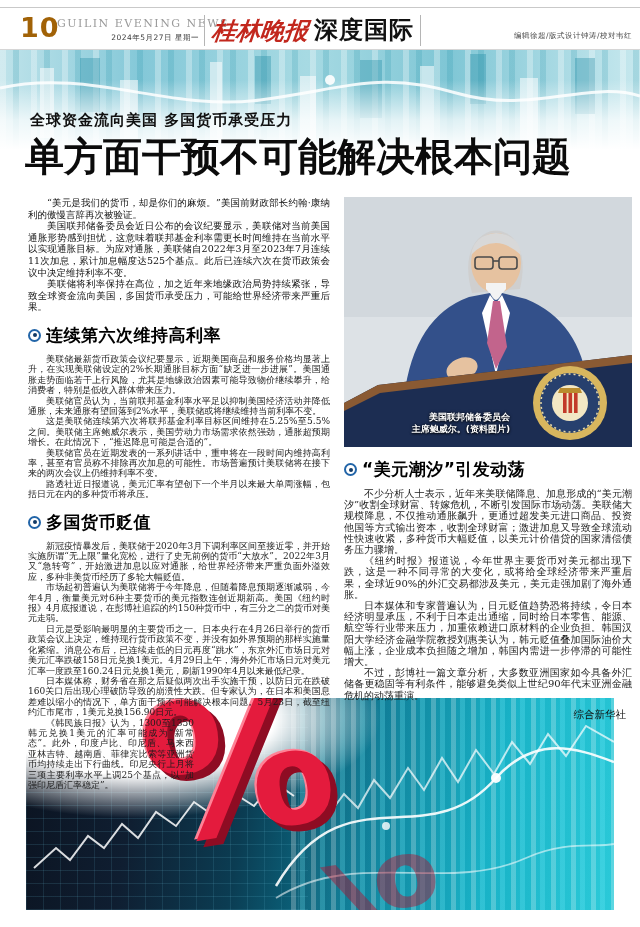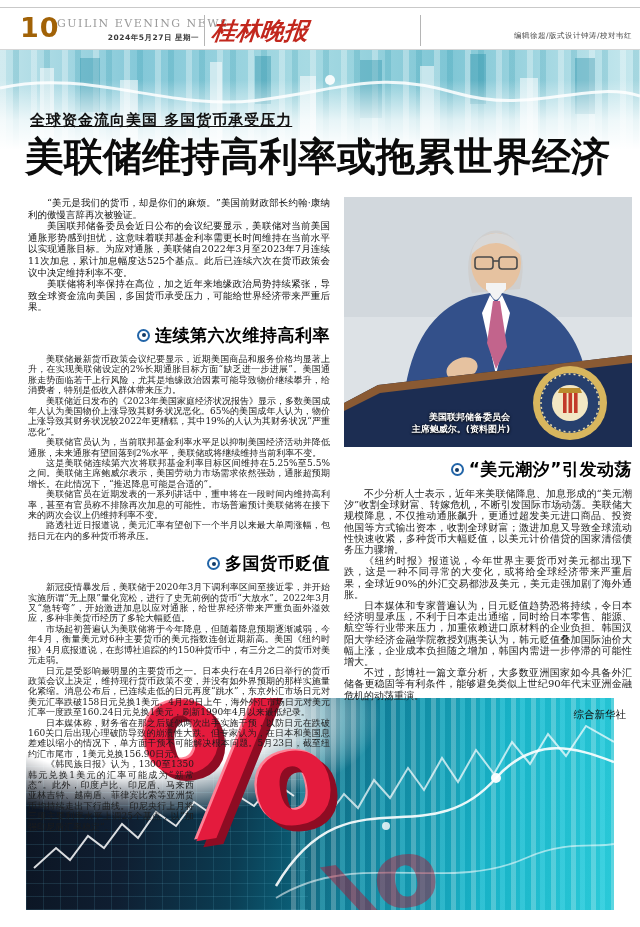--- a/index.html
+++ b/index.html
@@ -8,49 +8,49 @@
     position:relative; width:640px; height:927px; margin:0 auto;
     background:#ffffff; overflow:hidden;
     font-family:"DejaVu Sans", sans-serif; color:#1a1a1a;
   }
   
   .hairline-top { position:absolute; left:0; right:0; top:7px; height:1px; background:#c9c9c9; }
   .hairline-head { position:absolute; left:0; right:0; top:49px; height:1px; background:#d6d6d6; }
   .page-number { position:absolute; left:20px; top:12px; font-size:27px; font-weight:bold; color:#a16207; letter-spacing:1px; }
   .masthead-block { position:absolute; left:57px; top:17px; width:142px; text-align:center; }
   .masthead { font-family:"DejaVu Serif", serif; font-size:11px; color:#9a9a9a; letter-spacing:1.5px; white-space:nowrap; }
-  .dateline { font-size:7.5px; font-weight:bold; color:#3a3a3a; text-align:right; margin-top:3px; letter-spacing:0.5px; }
+  .dateline { font-size:7.5px; font-weight:normal; color:#3a3a3a; text-align:right; margin-top:3px; letter-spacing:0.5px; }
   .vdiv { position:absolute; top:15px; width:1px; height:31px; background:#b5b5b5; }
   .vdiv1 { left:204px; } .vdiv2 { left:420px; }
   .paper-logo { position:absolute; left:212px; top:15px; font-family:"DejaVu Serif", serif;
     font-size:24px; font-weight:bold; font-style:italic; color:#c2271d; transform:skewX(-6deg); white-space:nowrap; }
   .section-name { position:absolute; left:314px; top:14px; font-size:24px; font-weight:900; color:#111; letter-spacing:1px; white-space:nowrap; }
   .credits { position:absolute; right:8px; top:31px; font-size:7.5px; color:#4c4c4c; letter-spacing:0.5px;text-align:center; }
   
   .banner { position:absolute; left:0; right:0; top:50px; height:100px; overflow:hidden;
     background:
       repeating-linear-gradient(90deg, rgba(255,255,255,0.30) 0 6px, rgba(255,255,255,0) 6px 13px,
         rgba(34,146,168,0.20) 13px 19px, rgba(255,255,255,0) 19px 31px),
       linear-gradient(90deg,#bfe3ea 0%, #84c8d8 22%, #a7dae3 48%, #7fc6d5 70%, #c7e8ee 100%);
   }
   .banner::after { content:""; position:absolute; inset:0;
     background:linear-gradient(to bottom, rgba(255,255,255,0) 30%, rgba(255,255,255,0.75) 70%, #ffffff 100%); }
   .banner svg { position:absolute; inset:0; }
   
-  .kicker { position:absolute; left:30px; top:111px; font-size:15px; font-weight:bold; color:#101010; letter-spacing:1px; z-index:4;text-decoration:underline; }
+  .kicker { position:absolute; left:30px; top:111px; font-size:15px; font-weight:bold; color:#101010; letter-spacing:1px; z-index:4; }
   .headline { position:absolute; left:25px; top:130px; width:592px; font-size:39px; font-weight:900;
     color:#0b0b0b; letter-spacing:0px; white-space:nowrap; z-index:4; transform:scaleX(1.0); }
   
   .col { position:absolute; top:197px; z-index:5; font-family:"DejaVu Serif", serif; }
   .col-left { left:28px; width:302px; }
   .col-right { left:344px; width:288px; }
   p.body { font-size:9px; line-height:10.4px; text-align:justify; text-indent:2em; color:#1c1c1c; }
   .col-right p.body { font-size:10px; line-height:11.2px; }
   p.lead { font-size:9.5px; line-height:11.6px; font-weight:normal; text-align:justify; text-indent:2em; color:#111; }
-  .sec-head { display:flex; align-items:center; gap:5px; margin:11px 0 7px 0; font-family:"DejaVu Sans", sans-serif;justify-content:flex-end; }
+  .sec-head { display:flex; align-items:center; gap:5px; margin:11px 0 7px 0; font-family:"DejaVu Sans", sans-serif; }
   .sec-head .title { font-size:17px; font-weight:900; color:#000; letter-spacing:0.5px; }
   .bullet { width:13px; height:13px; border:2.5px solid #2265a8; border-radius:50%; position:relative; flex:0 0 auto; }
   .bullet::after { content:""; position:absolute; left:50%; top:50%; width:4px; height:4px; margin:-2px 0 0 -2px;
     border-radius:50%; background:#123a66; }
   p.narrow { width:166px; }
   .byline { text-align:right; font-family:"DejaVu Sans", sans-serif; font-size:10.5px; font-weight:normal; color:#111; margin-top:7px; padding-right:6px; }
   
   .photo { position:relative; width:288px; height:250px; margin-bottom:10px; background:linear-gradient(to bottom,#d3d9de,#e9ebed 55%,#dfe2e5); overflow:hidden; }
   .photo svg { position:absolute; inset:0; }
   .photo-caption { position:absolute; left:6px; bottom:12px; width:160px; text-align:right; z-index:2;
@@ -81,20 +81,21 @@
 <div class="page">
 
   <div class="hairline-top"></div>
   <div class="page-number">10</div>
   <div class="masthead-block">
     <div class="masthead">GUILIN EVENING NEWS</div>
     <div class="dateline">2024年5月27日  星期一</div>
   </div>
   <div class="vdiv vdiv1"></div>
   <div class="paper-logo">桂林晚报</div>
+  <div class="section-name">深度国际</div>
   <div class="vdiv vdiv2"></div>
   <div class="credits">编辑徐超/版式设计钟涛/校对韦红</div>
   <div class="hairline-head"></div>
 
   <div class="banner">
     <svg viewBox="0 0 640 100" preserveAspectRatio="none">
       <g opacity="0.55" fill="#ffffff">
         <rect x="40" y="18" width="14" height="70"></rect>
           <rect x="120" y="30" width="18" height="60"></rect>
         <rect x="210" y="12" width="12" height="78"></rect>
@@ -108,33 +109,32 @@
         <rect x="360" y="10" width="22" height="58"></rect>
           <rect x="470" y="4" width="16" height="50"></rect>
         <rect x="575" y="8" width="20" height="56"></rect>
       </g>
       <path d="M0,38 C90,18 170,62 260,50 C350,38 380,20 460,44 C530,64 590,30 640,46" fill="none" stroke="#ffffff" stroke-width="3" opacity="0.85"></path>
       <circle cx="330" cy="30" r="5" fill="#ffffff" opacity="0.9"></circle>
     </svg>
   </div>
 
   <div class="kicker">全球资金流向美国  多国货币承受压力</div>
-  <h1 class="headline">美联储维持高利率或拖累世界经济</h1>
+  <h1 class="headline">单方面干预不可能解决根本问题</h1>
 
   <div class="col col-left">
     <p class="lead">“美元是我们的货币，却是你们的麻烦。”美国前财政部长约翰·康纳利的傲慢言辞再次被验证。</p>
     <p class="lead">美国联邦储备委员会近日公布的会议纪要显示，美联储对当前美国通胀形势感到担忧，这意味着联邦基金利率需更长时间维持在当前水平以实现通胀目标。为应对通胀，美联储自2022年3月至2023年7月连续11次加息，累计加息幅度达525个基点。此后已连续六次在货币政策会议中决定维持利率不变。</p>
     <p class="lead">美联储将利率保持在高位，加之近年来地缘政治局势持续紧张，导致全球资金流向美国，多国货币承受压力，可能给世界经济带来严重后果。</p>
 
     <div class="sec-head">
       <span class="bullet"></span>
       <span class="title">连续第六次维持高利率</span>
     </div>
     <p class="body">美联储最新货币政策会议纪要显示，近期美国商品和服务价格均显著上升，在实现美联储设定的2%长期通胀目标方面“缺乏进一步进展”。美国通胀走势面临若干上行风险，尤其是地缘政治因素可能导致物价继续攀升，给消费者，特别是低收入群体带来压力。</p>
-    <p class="body">美联储近日发布的《2023年美国家庭经济状况报告》显示，多数美国成年人认为美国物价上涨导致其财务状况恶化。65%的美国成年人认为，物价上涨导致其财务状况较2022年更糟糕，其中19%的人认为其财务状况“严重恶化”。</p>
     <p class="body">美联储官员认为，当前联邦基金利率水平足以抑制美国经济活动并降低通胀，未来通胀有望回落到2%水平，美联储或将继续维持当前利率不变。</p>
     <p class="body">这是美联储连续第六次将联邦基金利率目标区间维持在5.25%至5.5%之间。美联储主席鲍威尔表示，美国劳动力市场需求依然强劲，通胀超预期增长。在此情况下，“推迟降息可能是合适的”。</p>
     <p class="body">美联储官员在近期发表的一系列讲话中，重申将在一段时间内维持高利率，甚至有官员称不排除再次加息的可能性。市场普遍预计美联储将在接下来的两次会议上仍维持利率不变。</p>
     <p class="body">路透社近日报道说，美元汇率有望创下一个半月以来最大单周涨幅，包括日元在内的多种货币将承压。</p>
 
     <div class="sec-head">
       <span class="bullet"></span>
       <span class="title">多国货币贬值</span>
     </div>
     <p class="body">新冠疫情暴发后，美联储于2020年3月下调利率区间至接近零，并开始实施所谓“无上限”量化宽松，进行了史无前例的货币“大放水”。2022年3月又“急转弯”，开始激进加息以应对通胀，给世界经济带来严重负面外溢效应，多种非美货币经历了多轮大幅贬值。</p>

